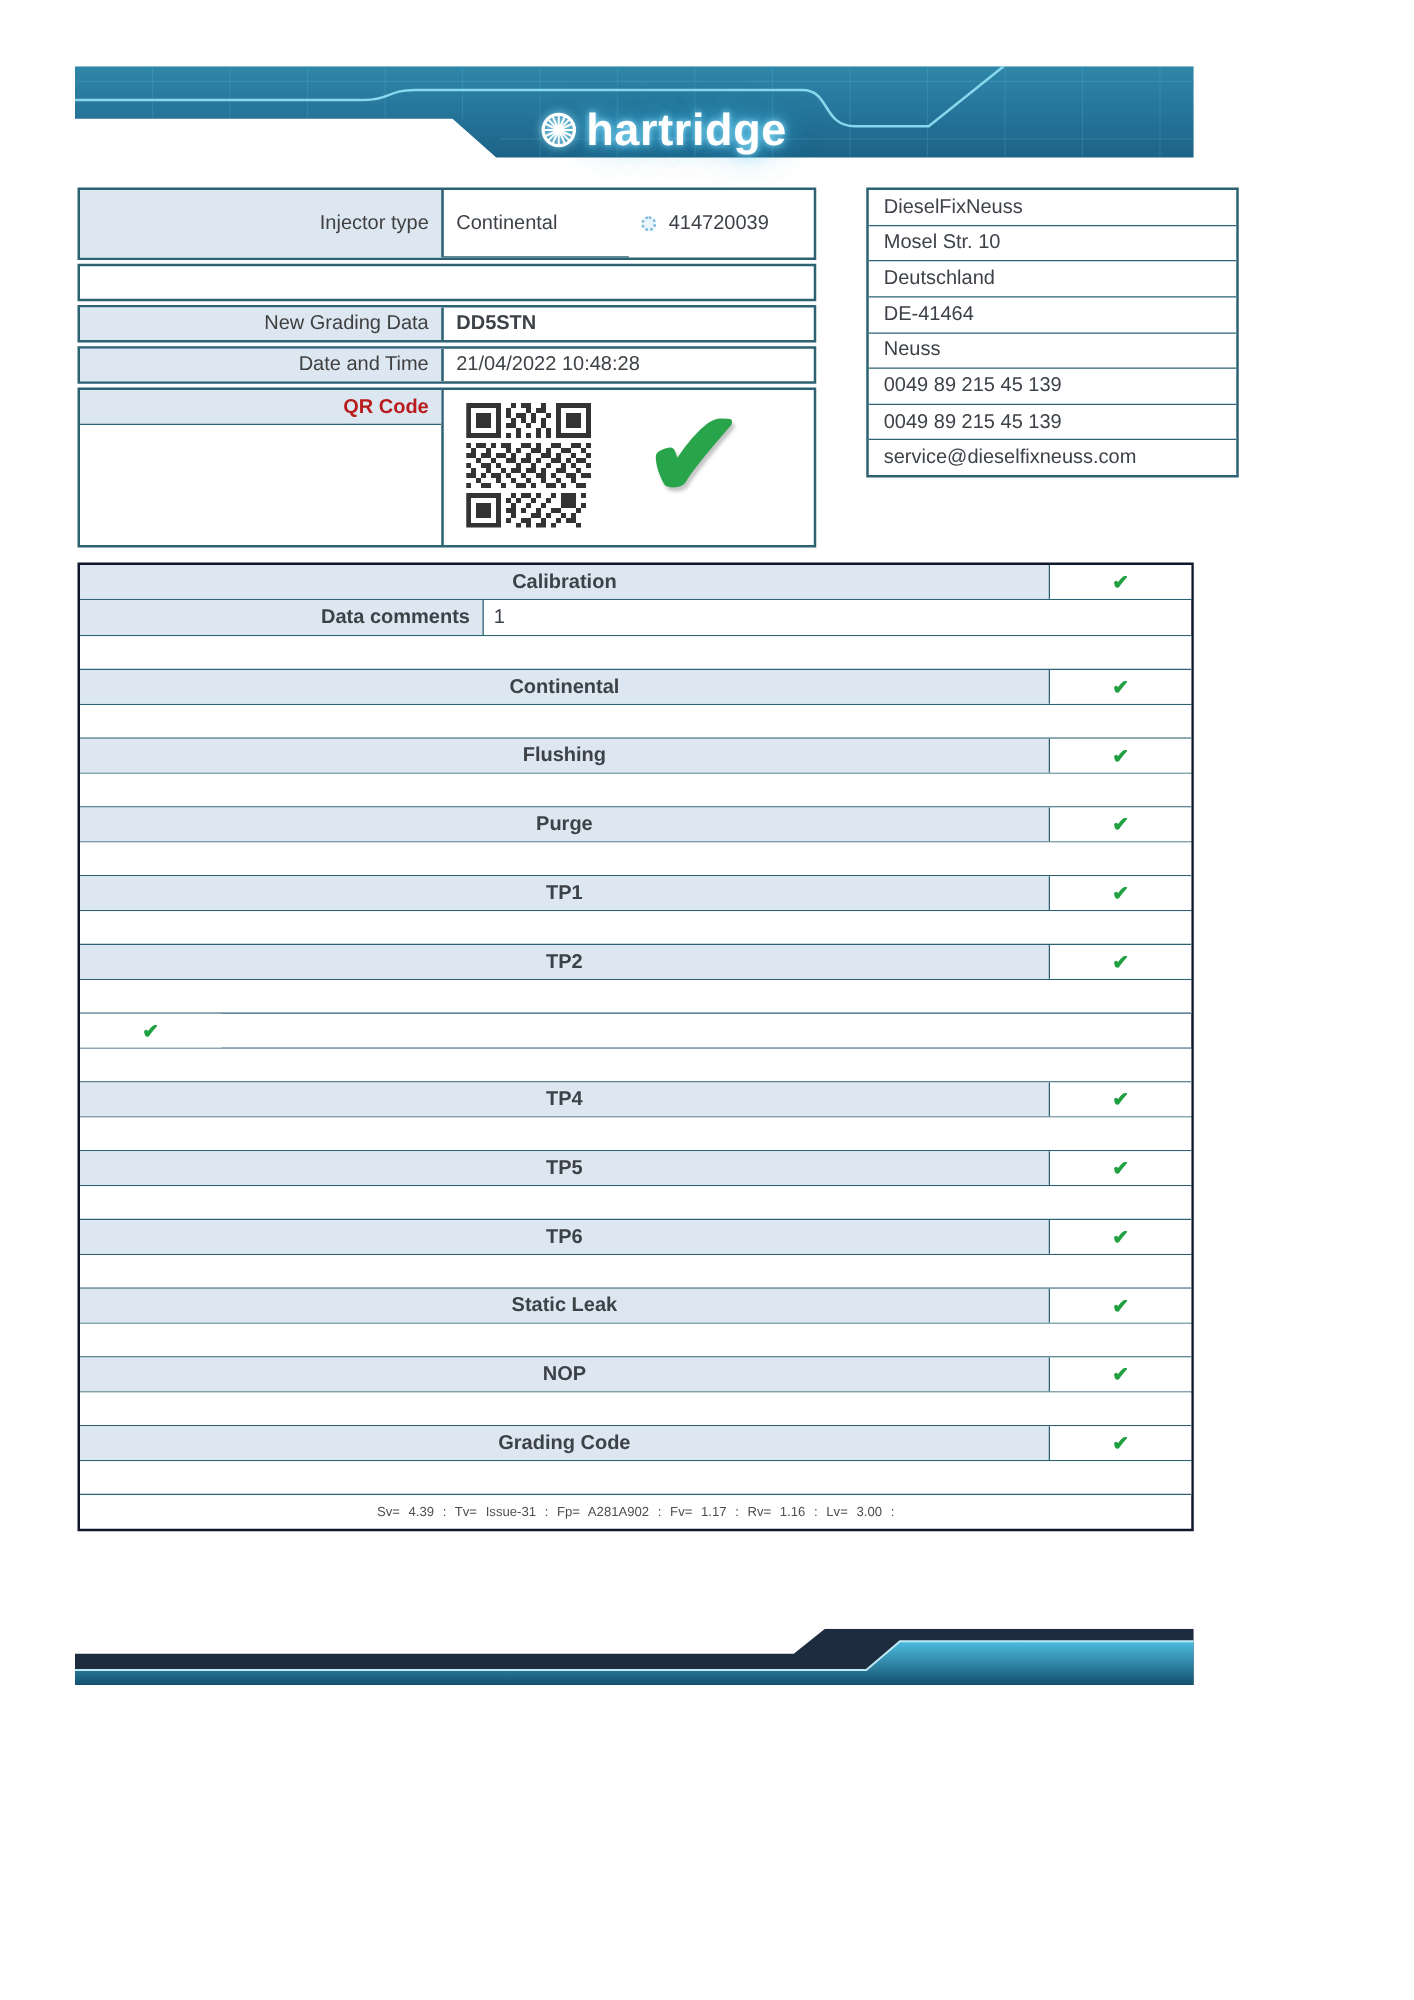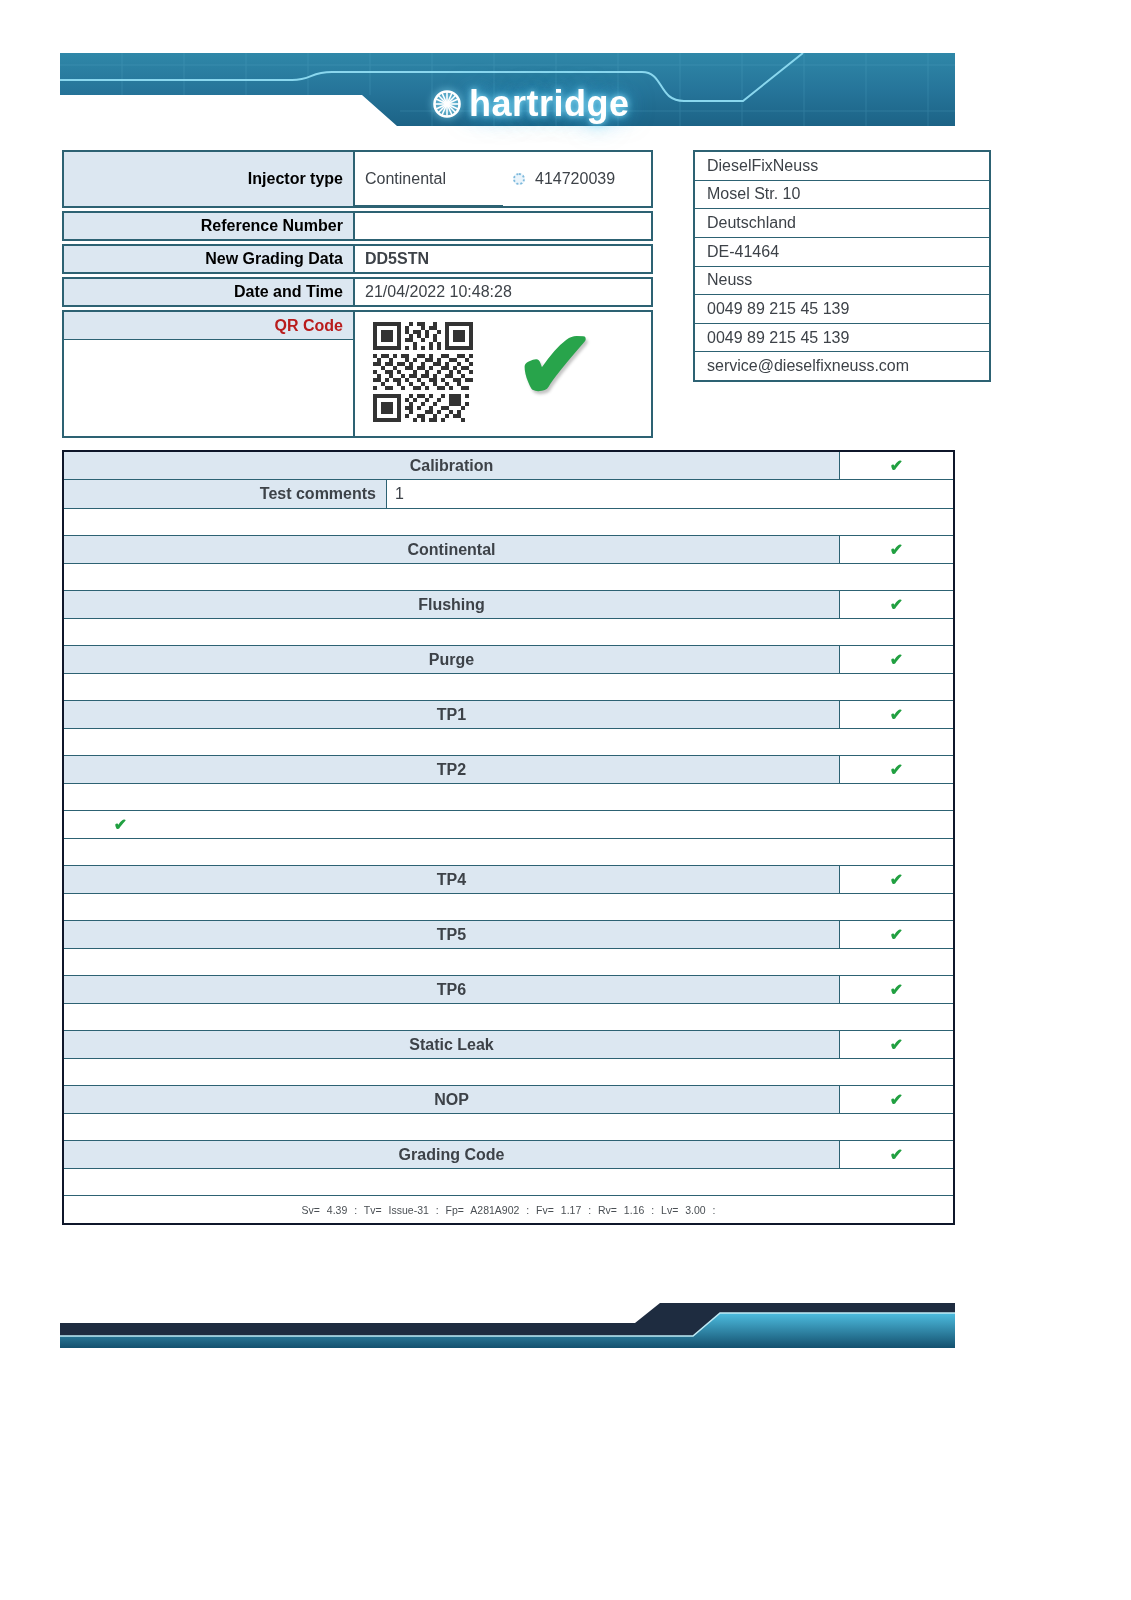--- a/index.html
+++ b/index.html
@@ -14,21 +14,21 @@
   .logo-wrap { position:absolute; left:372px; top:30px; display:flex; align-items:center; gap:7px; }
   .logo-text { color:#ffffff; font-size:36px; font-weight:bold; letter-spacing:.5px;
     text-shadow:0 0 6px rgba(150,232,255,.95), 0 0 16px rgba(80,200,245,.8), 0 0 26px rgba(60,180,235,.5); }
   .wheel-icon { filter: drop-shadow(0 0 4px rgba(150,232,255,.9)); }
 
   
   .info-left { left:62px; top:150px; width:591px; }
   .irow { display:flex; margin-bottom:3px; border:2px solid #2d6273; background:#fff; }
   .irow .lbl { width:291px; background:#dce7f1; border-right:2px solid #2d6273;
     display:flex; align-items:center; justify-content:flex-end; padding-right:10px;
-    font-weight:bold; font-size:16px; color:#000000; }
+    font-weight:normal; font-size:16px; color:#404040; }
   .irow .val { flex:1; display:flex; align-items:center; padding-left:10px;
     font-size:16px; color:#3d4248; }
   .irow.h28 { height:30px; }
   .val-stack { flex:1; display:flex; flex-direction:row; }
   .val-stack .val { flex:1; }
   .val-stack .val:first-child { border-bottom:1.5px solid #2d6273; }
   .serial-marker { display:inline-block; width:12px; height:12px; border:2px dotted #7db9dc;
     border-radius:50%; margin-right:10px; background:#eaf4fb; }
   .bold { font-weight:bold; }
   .qr-row { height:128px; }
@@ -131,21 +131,20 @@
     <div class="val-stack">
       <div class="val">Continental</div>
       <div class="val">
         <span class="serial-marker"></span>
         <span>414720039</span>
       </div>
     </div>
   </div>
 
   <div class="irow h28">
-    <div class="lbl">Reference Number</div>
     <div class="val"></div>
   </div>
 
 
   <div class="irow h28">
     <div class="lbl">New Grading Data</div>
     <div class="val bold">DD5STN</div>
   </div>
 
   <div class="irow h28">
@@ -321,21 +320,21 @@
 <div class="abs tests">
 
   <div class="bar">
     <div class="bar-label">Calibration</div>
     <div class="bar-check">
       <span>✔</span>
     </div>
   </div>
 
   <div class="comments-row">
-    <div class="lbl">Test comments</div>
+    <div class="lbl">Data comments</div>
     <div class="val">1</div>
   </div>
 
   <div class="gap"></div>
 
   <div id="sections-container">
       <div class="section">
     <div class="bar">
       <div class="bar-label">Continental</div>
       <div class="bar-check">

